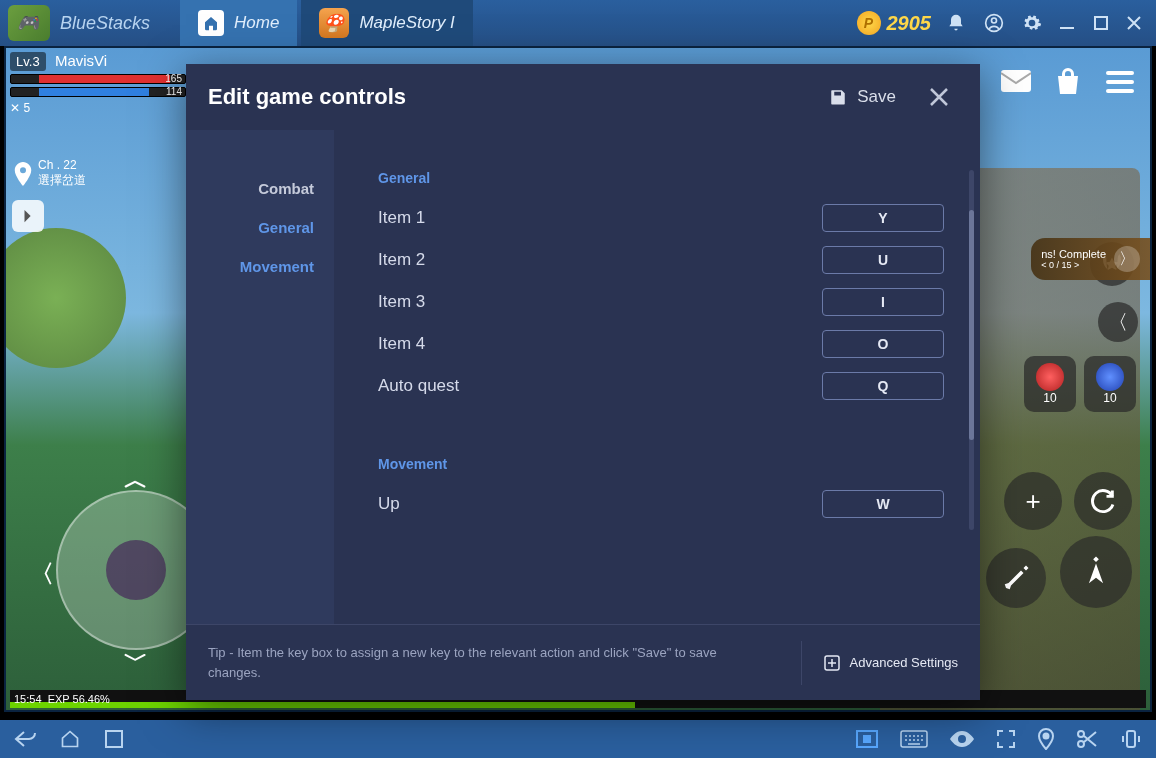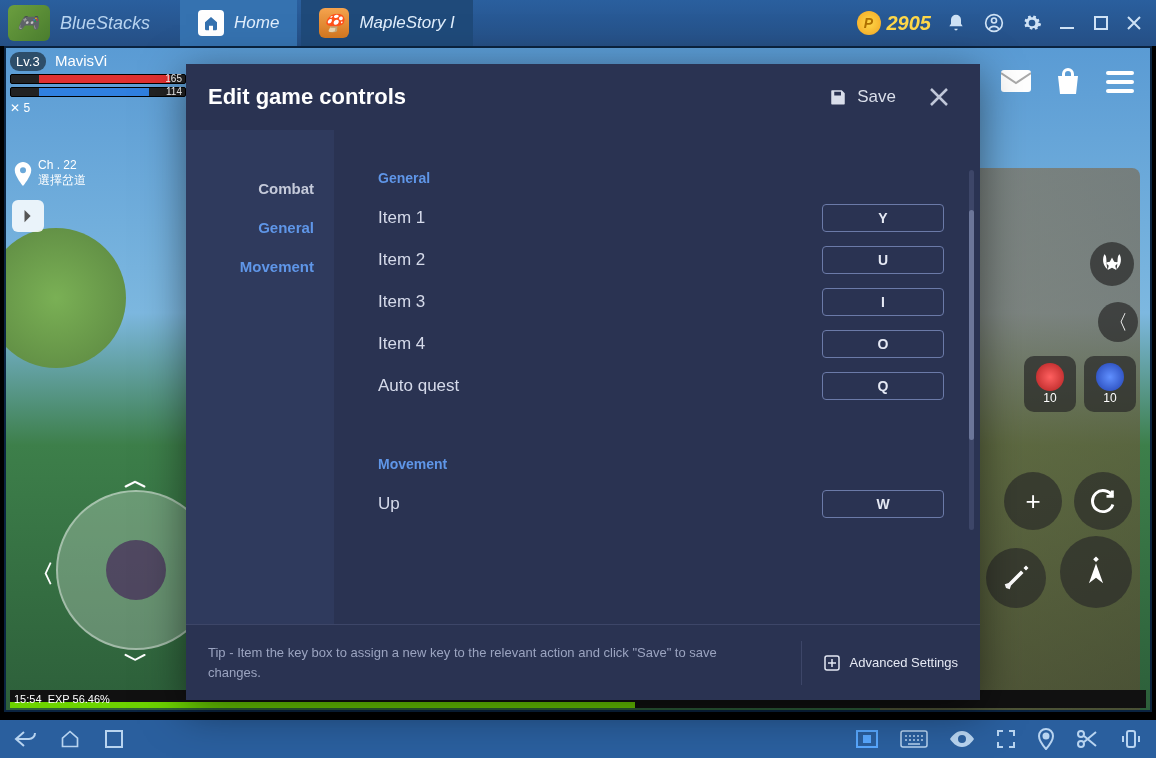--- a/index.html
+++ b/index.html
@@ -23,21 +23,21 @@
 .tb-icons span{color:#cfe2f5;font-size:18px;cursor:pointer;position:relative;}
 .bell-dot{position:absolute;top:-2px;right:-3px;width:8px;height:8px;border-radius:50%;background:#ff4b4b;}
 
 
 .gamearea { position: absolute; top: 46px; left: 4px; right: 4px; bottom: 46px; background: linear-gradient(#5a9bd4 0%, #7db8e0 40%, #3d7f4a 60%, #2d5f3a 100%); overflow:hidden; border: 2px solid #0a2340;}
 .gamearea::before{content:"";position:absolute;top:180px;left:-20px;width:140px;height:140px;background:radial-gradient(circle,#7ab055,#5a8540);border-radius:50%;}
 .gamearea::after{content:"";position:absolute;top:120px;right:10px;width:260px;height:580px;background:linear-gradient(135deg,#8b6f47,#5a4530);border-radius:8px;opacity:0.6;}
 
 
 .player-info{position:absolute;top:4px;left:4px;width:176px;color:#fff;font-size:12px;z-index:2;}
-.lv{background:rgba(0,0,0,.5);padding:2px 6px;display:inline-block;border-radius:9px;font-size:13px;}
+.lv{background:rgba(0,0,0,.5);padding:2px 6px;display:inline-block;border-radius:3px;font-size:13px;}
 .pname{font-size:15px;margin-left:6px;}
 .bar{height:10px;border-radius:2px;margin-top:3px;position:relative;background:#222;border:1px solid #000;padding-left:28px;}
 .bar-hp .fill{background:#e03030;height:100%;width:90%;}
 .bar-mp .fill{background:#3080e0;height:100%;width:75%;}
 .bar-val{position:absolute;right:3px;top:-2px;font-size:10px;}
 .swords{margin-top:4px;font-size:12px;}
 .loc{position:absolute;top:110px;left:8px;color:#fff;font-size:12px;display:flex;align-items:center;gap:6px;z-index:2;}
 .loc-ic{width:18px;height:24px;}
 .expand-btn{position:absolute;top:152px;left:6px;width:32px;height:32px;background:rgba(255,255,255,.85);border-radius:6px;display:flex;align-items:center;justify-content:center;color:#444;z-index:2;cursor:pointer;}
 
@@ -236,20 +236,27 @@
           <rect y="18" width="28" height="4" rx="2"></rect>
         </svg>
     </div>
   </div>
 
   <div class="cr-laurel">
     <svg width="26" height="26" viewBox="0 0 24 24" fill="#fff">
         <path d="M5 3c-2 4-2 10 3 14-2-6 0-12-3-14zm14 0c2 4 2 10-3 14 2-6 0-12 3-14zM12 6l2 4 4 .5-3 3 1 4-4-2-4 2 1-4-3-3 4-.5z"></path>
       </svg>
   </div>
+  <div class="quest-badge">
+    <div>
+      <div>ns! Complete</div>
+      <div style="font-size:9px">&lt; 0 / 15 &gt;</div>
+    </div>
+    <div class="quest-arrow">〉</div>
+  </div>
   <div class="cr-btn cr1">〈</div>
 
   <div class="item-slots">
     <div class="slot">
         <div class="potion red"></div>
         <span>10</span>
       </div>
     <div class="slot">
         <div class="potion blue"></div>
         <span>10</span>

